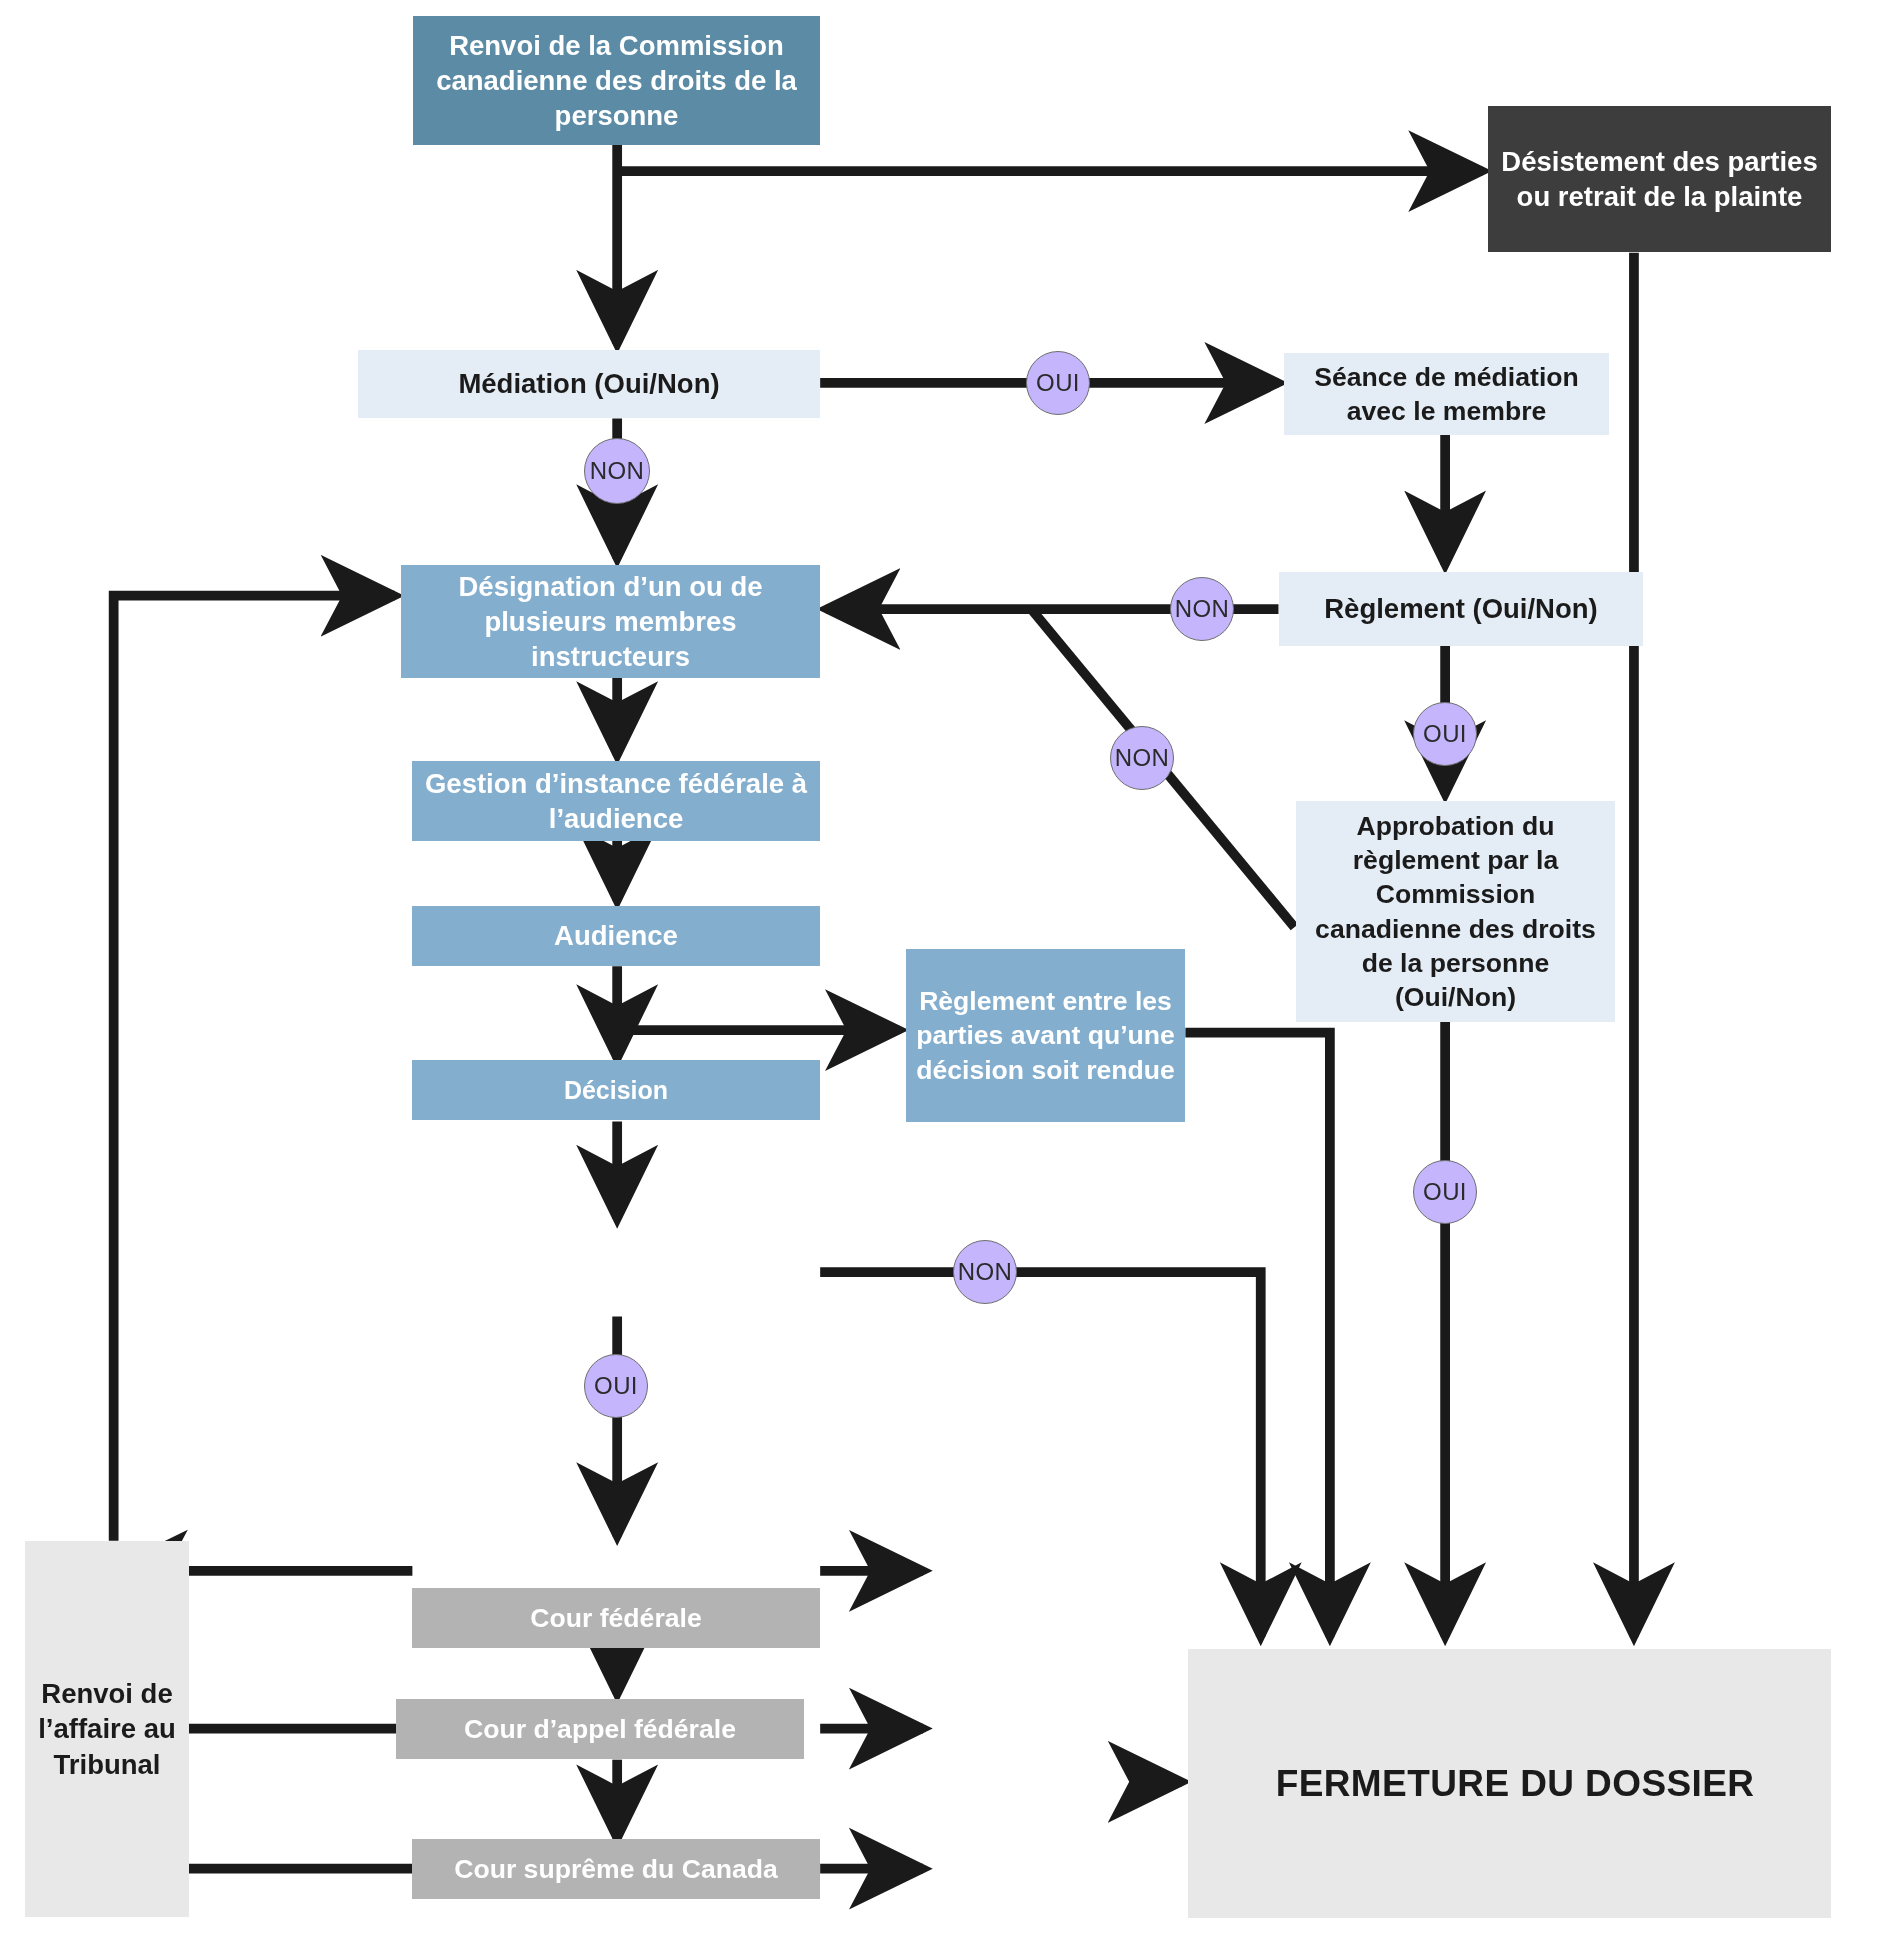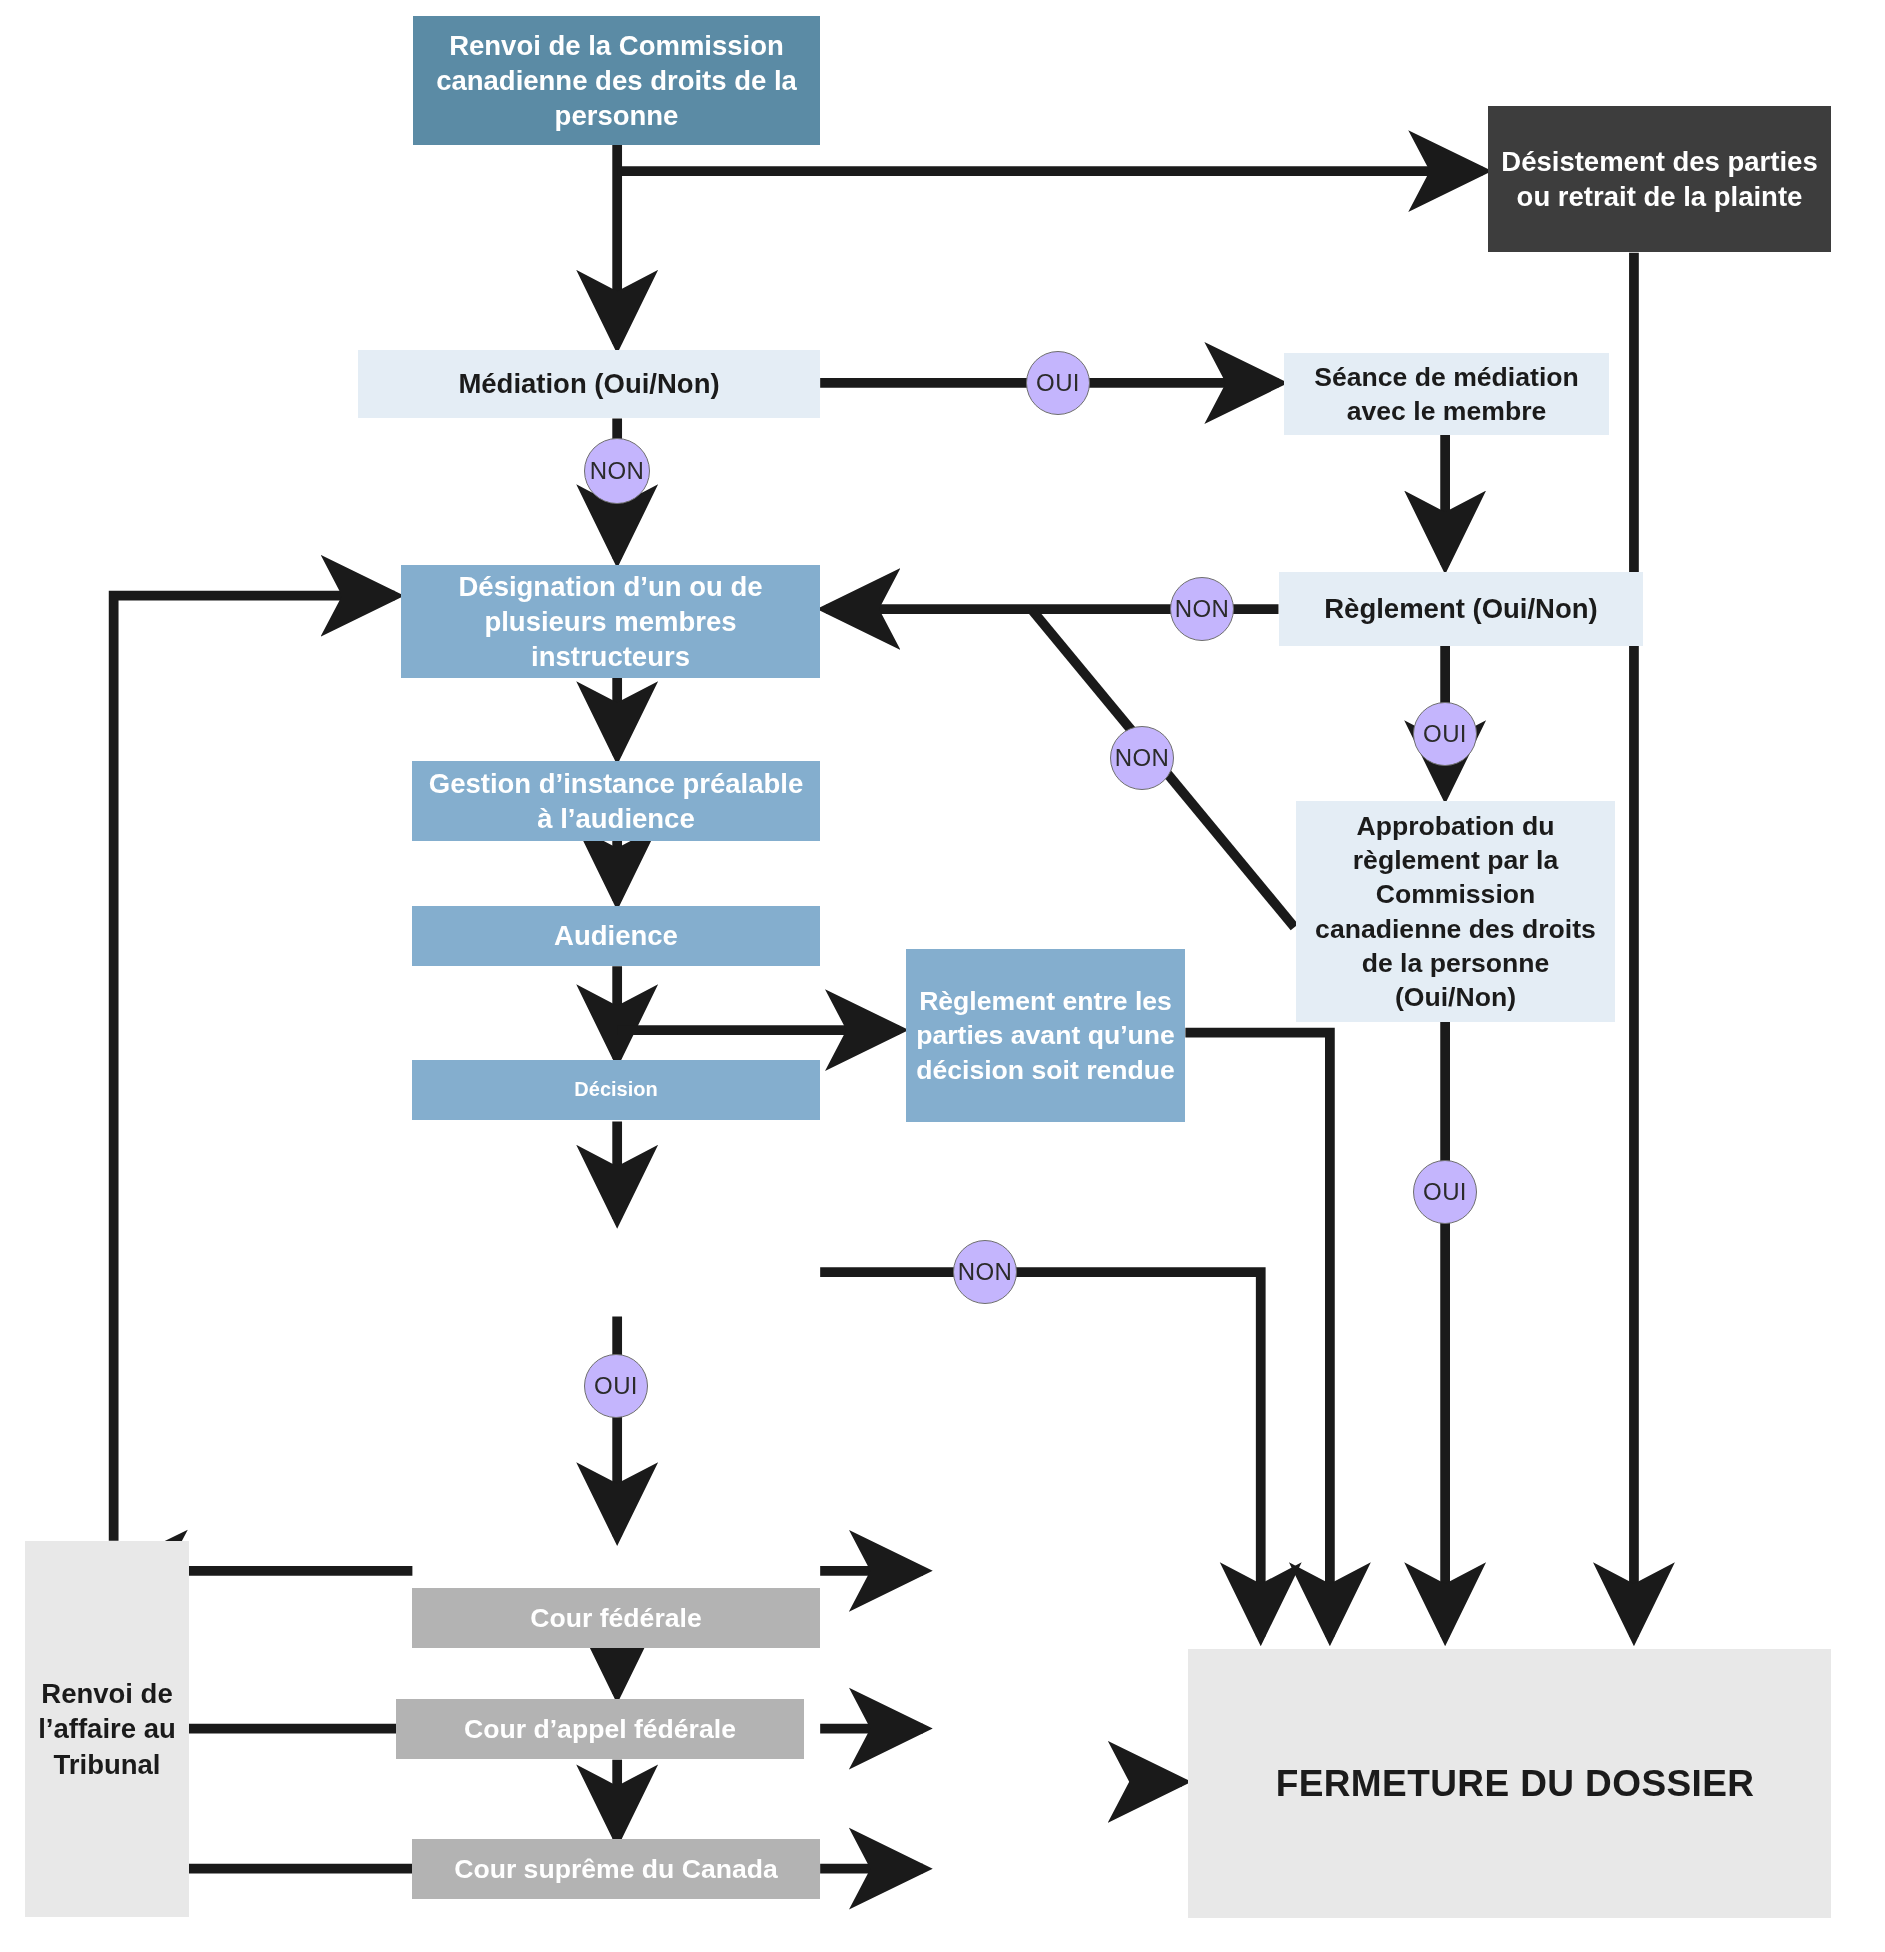--- a/index.html
+++ b/index.html
@@ -135,29 +135,29 @@
   <div class="node n-dark" style="left:1488px; top:106px; width:343px; height:146px; font-size:27.5px;">Désistement des parties ou retrait de la plainte</div>
 
   <div class="node n-lblue" style="left:358px; top:350px; width:462px; height:68px; font-size:27.5px;">Médiation (Oui/Non)</div>
 
   <div class="node n-lblue" style="left:1284px; top:353px; width:325px; height:82px; font-size:26.6px;">Séance de médiation avec le membre</div>
 
   <div class="node n-mblue" style="left:401px; top:565px; width:419px; height:113px; font-size:27.5px;">Désignation d’un ou de plusieurs membres instructeurs</div>
 
   <div class="node n-lblue" style="left:1279px; top:572px; width:364px; height:74px; font-size:27.5px;">Règlement (Oui/Non)</div>
 
-  <div class="node n-mblue" style="left:412px; top:761px; width:408px; height:80px; font-size:27.5px;">Gestion d’instance préalable à l’audience</div>
+  <div class="node n-mblue" style="left:412px; top:761px; width:408px; height:80px; font-size:27.5px;">Gestion d’instance fédérale à l’audience</div>
 
   <div class="node n-lblue" style="left:1296px; top:801px; width:319px; height:221px; font-size:26.6px;">Approbation du règlement par la Commission canadienne des droits de la personne (Oui/Non)</div>
 
   <div class="node n-mblue" style="left:412px; top:906px; width:408px; height:60px; font-size:27.5px;">Audience</div>
 
   <div class="node n-mblue" style="left:906px; top:949px; width:279px; height:173px; font-size:26.6px;">Règlement entre les parties avant qu’une décision soit rendue</div>
 
-  <div class="node n-mblue" style="left:412px; top:1060px; width:408px; height:60px; font-size:20px;">Décision</div>
+  <div class="node n-mblue" style="left:412px; top:1060px; width:408px; height:60px; font-size:25px;">Décision</div>
 
 
   <div class="node n-lgray" style="left:25px; top:1541px; width:164px; height:376px; font-size:27.5px;">Renvoi de l’affaire au Tribunal</div>
 
   <div class="node n-gray" style="left:412px; top:1588px; width:408px; height:60px; font-size:26.6px;">Cour fédérale</div>
 
   <div class="node n-gray" style="left:396px; top:1699px; width:408px; height:60px; font-size:26.6px;">Cour d’appel fédérale</div>
 
   <div class="node n-gray" style="left:412px; top:1839px; width:408px; height:60px; font-size:26.6px;">Cour suprême du Canada</div>
 

